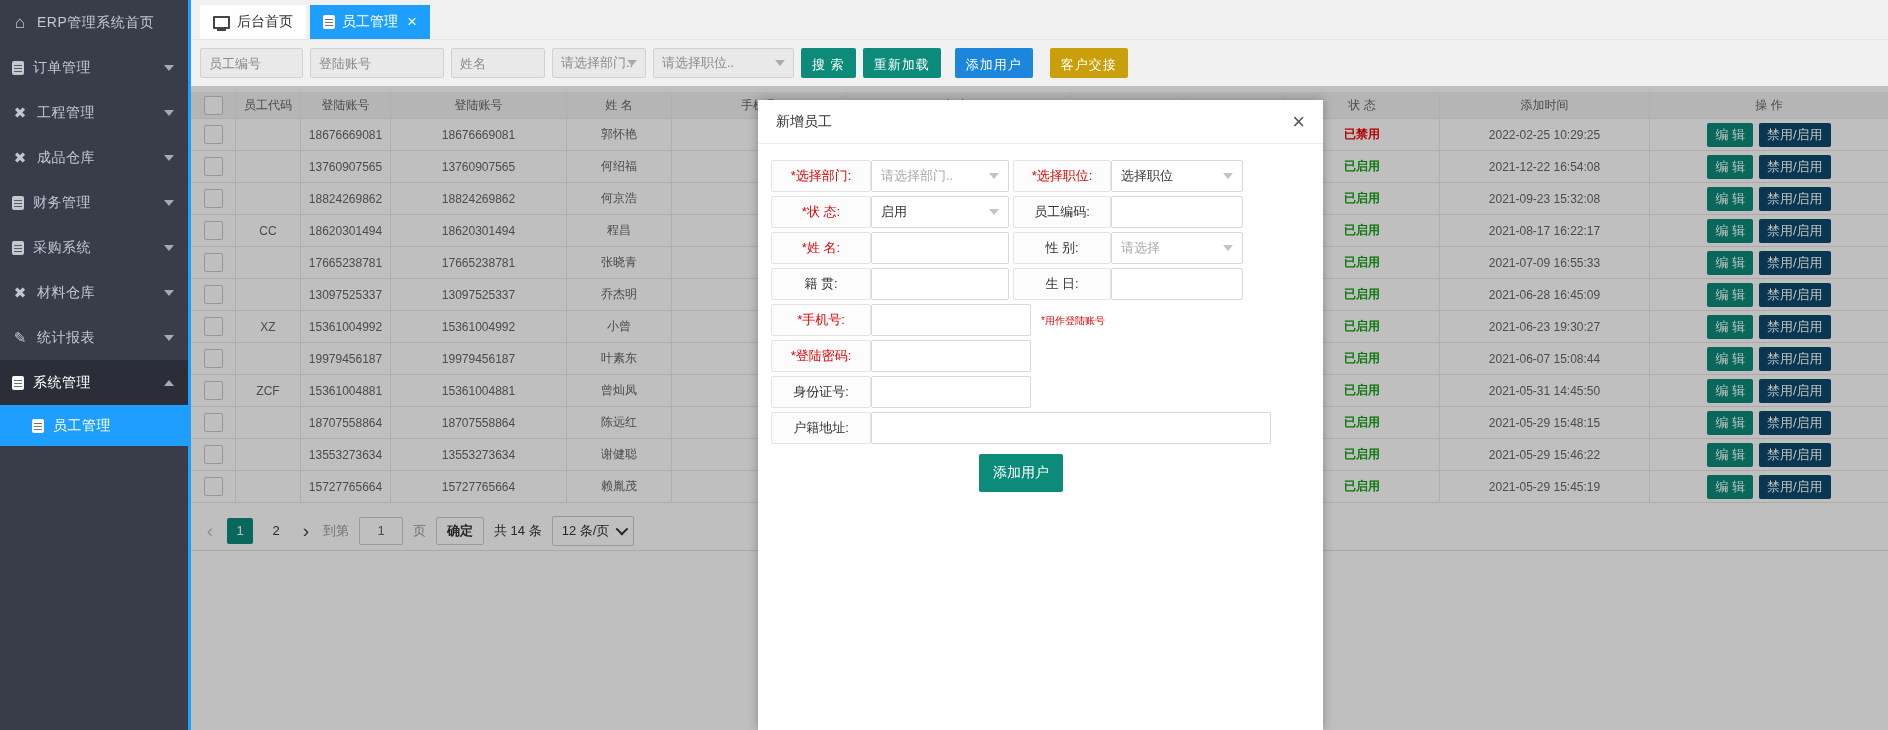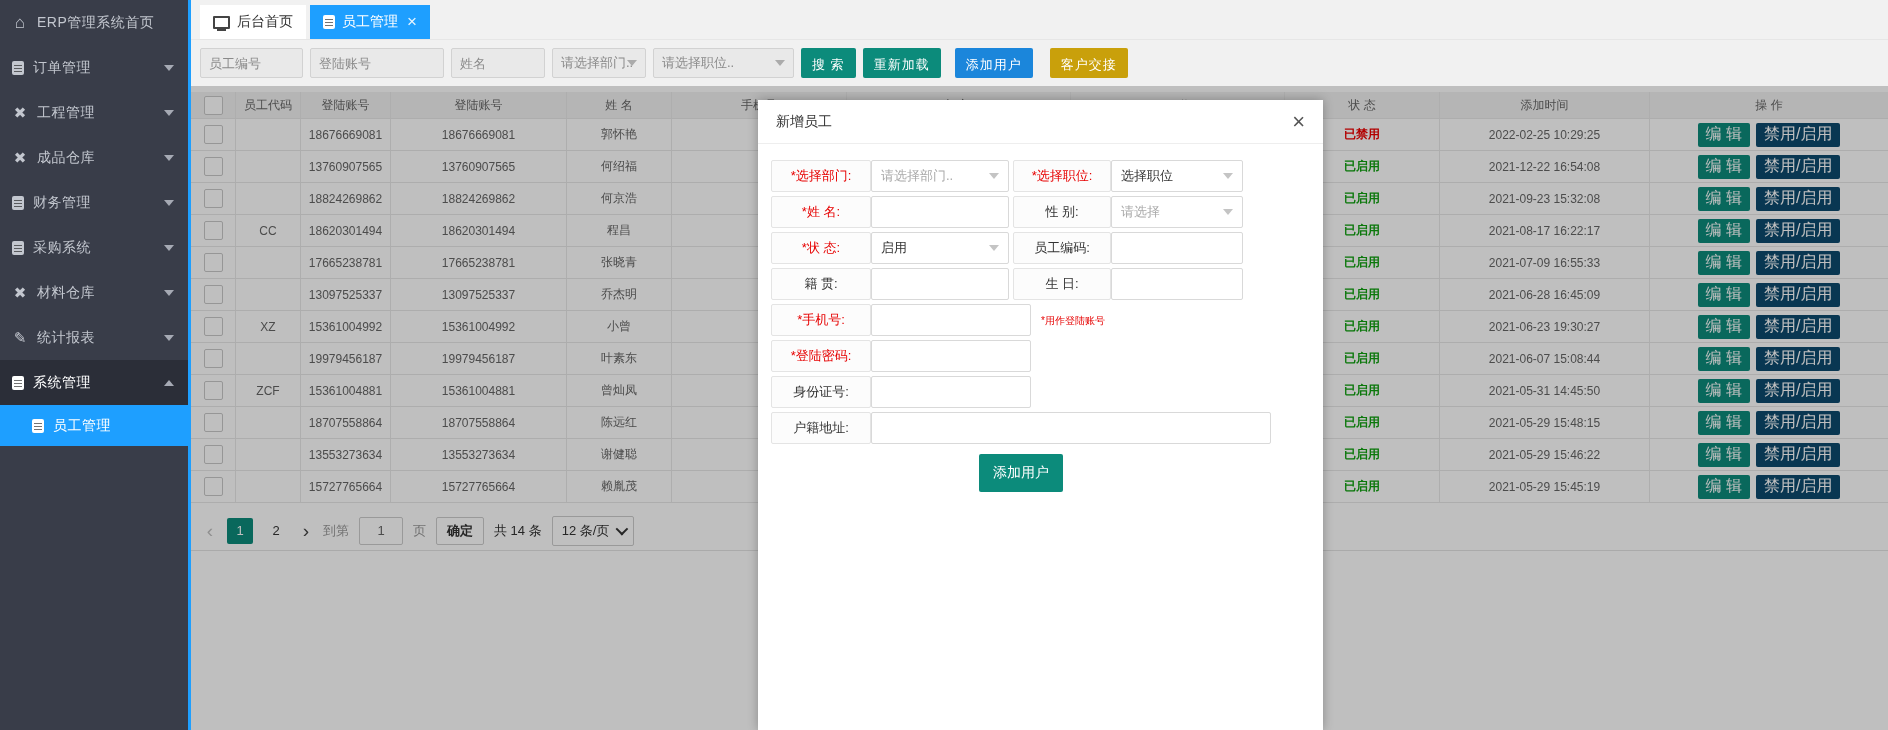--- a/index.html
+++ b/index.html
@@ -57,21 +57,21 @@
   .trow{display:flex;border-bottom:1px solid #e7e7e7;background:#fff;}
   .thead .trow{background:#f2f2f2;}
   .tcell{box-sizing:border-box;display:flex;align-items:center;justify-content:center;
          border-right:1px solid #e9e9e9;font-size:12px;color:#666;height:31px;overflow:hidden;}
   .thead .tcell{height:26px;color:#666;}
   .tcell:last-child{border-right:none;}
   .cbx{width:17px;height:17px;border:1px solid #c9c9c9;border-radius:2px;background:#fff;cursor:pointer;}
   .st{font-weight:bold;font-size:12px;}
   .st-on{color:#0FA00F;}
   .st-off{color:#EE0000;}
-  .act-btn{height:24px;border:none;border-radius:2px;color:#fff;font-size:16px;padding:0 8px;
+  .act-btn{height:24px;border:none;border-radius:2px;color:#fff;font-size:13px;padding:0 8px;
            cursor:pointer;font-family:inherit;}
   .act-edit{background:#0C8B7B;margin-right:6px;}
   .act-toggle{background:#0c4a6e;}
   
   .pager{margin-top:8px;height:40px;border-bottom:1px solid #e3e3e3;display:flex;align-items:center;
          padding-left:12px;gap:10px;box-sizing:border-box;}
   .pg-arrow{font-size:19px;color:#c0c0c0;width:14px;text-align:center;cursor:pointer;}
   .pg-arrow.next{color:#444;}
   .pg-num{min-width:26px;height:26px;display:flex;align-items:center;justify-content:center;
           font-size:13px;color:#333;cursor:pointer;border-radius:2px;}
@@ -506,38 +506,38 @@
             <span class="ph">请选择部门..</span>
             <span class="sel-caret"></span>
           </div>
           <div class="m-label req r2">*选择职位:</div>
           <div class="m-field select r2">
             <span>选择职位</span>
             <span class="sel-caret"></span>
           </div>
         </div>
         <div class="m-row">
+          <div class="m-label req">*状 态:</div>
+          <div class="m-field select">
+            <span>启用</span>
+            <span class="sel-caret"></span>
+          </div>
+          <div class="m-label r2">员工编码:</div>
+          <input class="m-input r2" style="">
+        </div>
+        <div class="m-row">
           <div class="m-label req">*姓 名:</div>
           <input class="m-input" style="">
           <div class="m-label r2">性 别:</div>
           <div class="m-field select r2">
             <span class="ph">请选择</span>
             <span class="sel-caret"></span>
           </div>
         </div>
         <div class="m-row">
-          <div class="m-label req">*状 态:</div>
-          <div class="m-field select">
-            <span>启用</span>
-            <span class="sel-caret"></span>
-          </div>
-          <div class="m-label r2">员工编码:</div>
-          <input class="m-input r2" style="">
-        </div>
-        <div class="m-row">
           <div class="m-label">籍 贯:</div>
           <input class="m-input" style="">
           <div class="m-label r2">生 日:</div>
           <input class="m-input r2" style="">
         </div>
         <div class="m-row">
           <div class="m-label req">*手机号:</div>
           <input class="m-input wide" style="">
           <span class="m-note">*用作登陆账号</span>
         </div>

